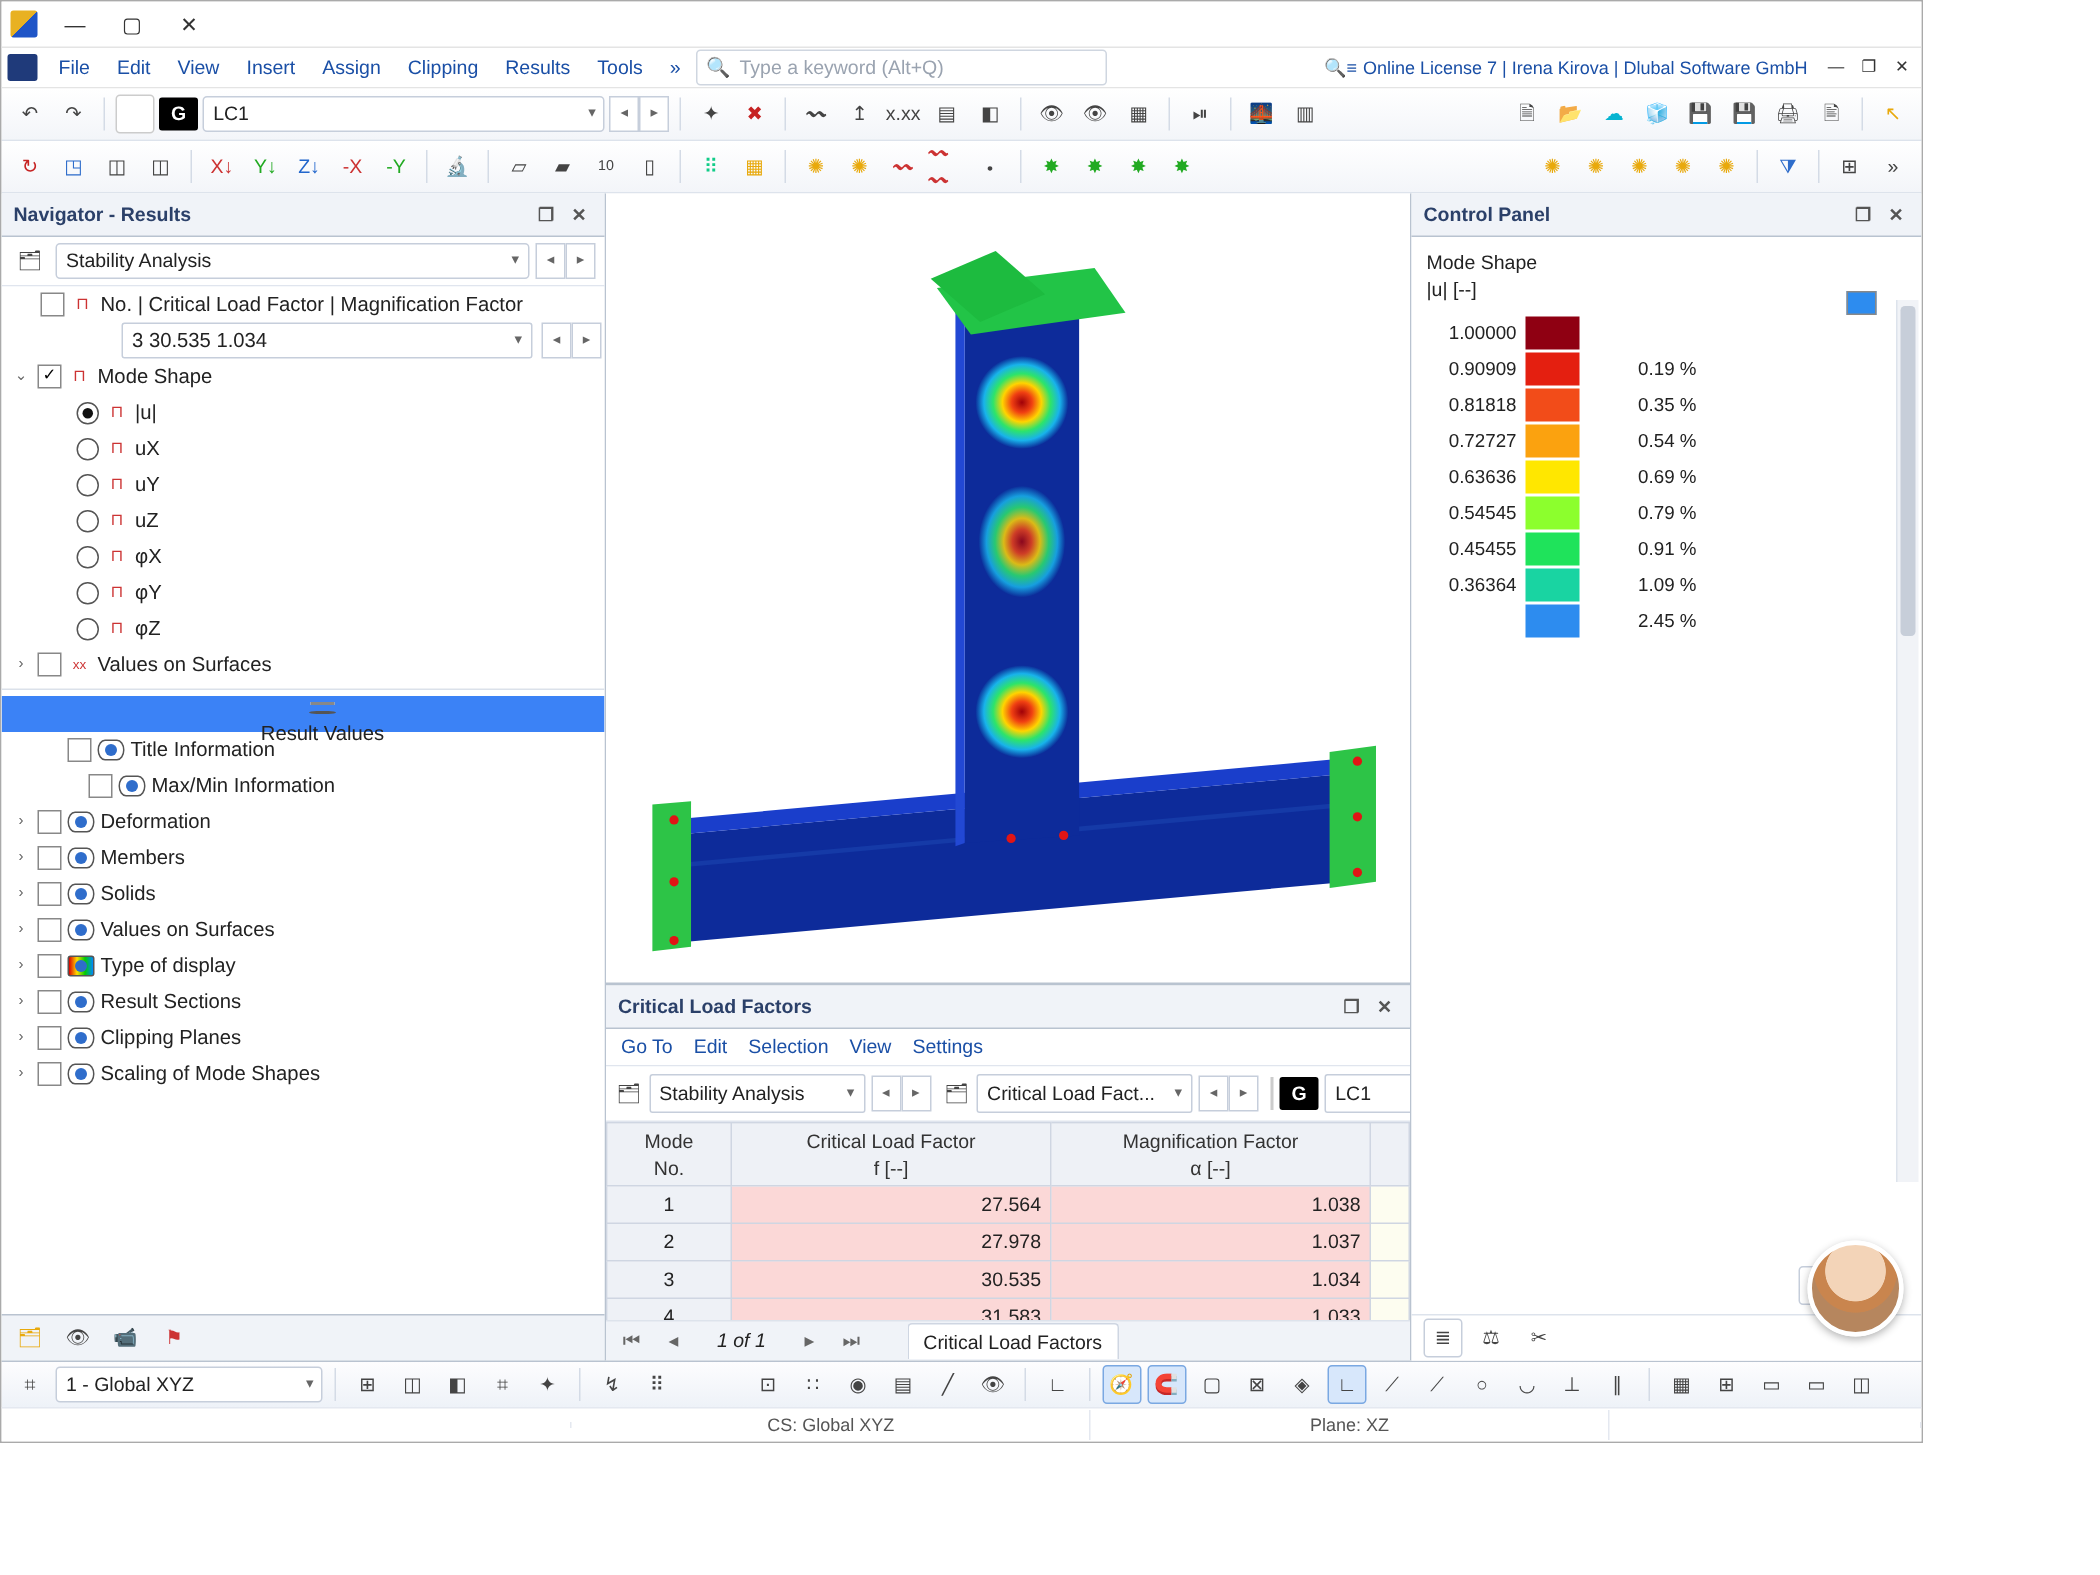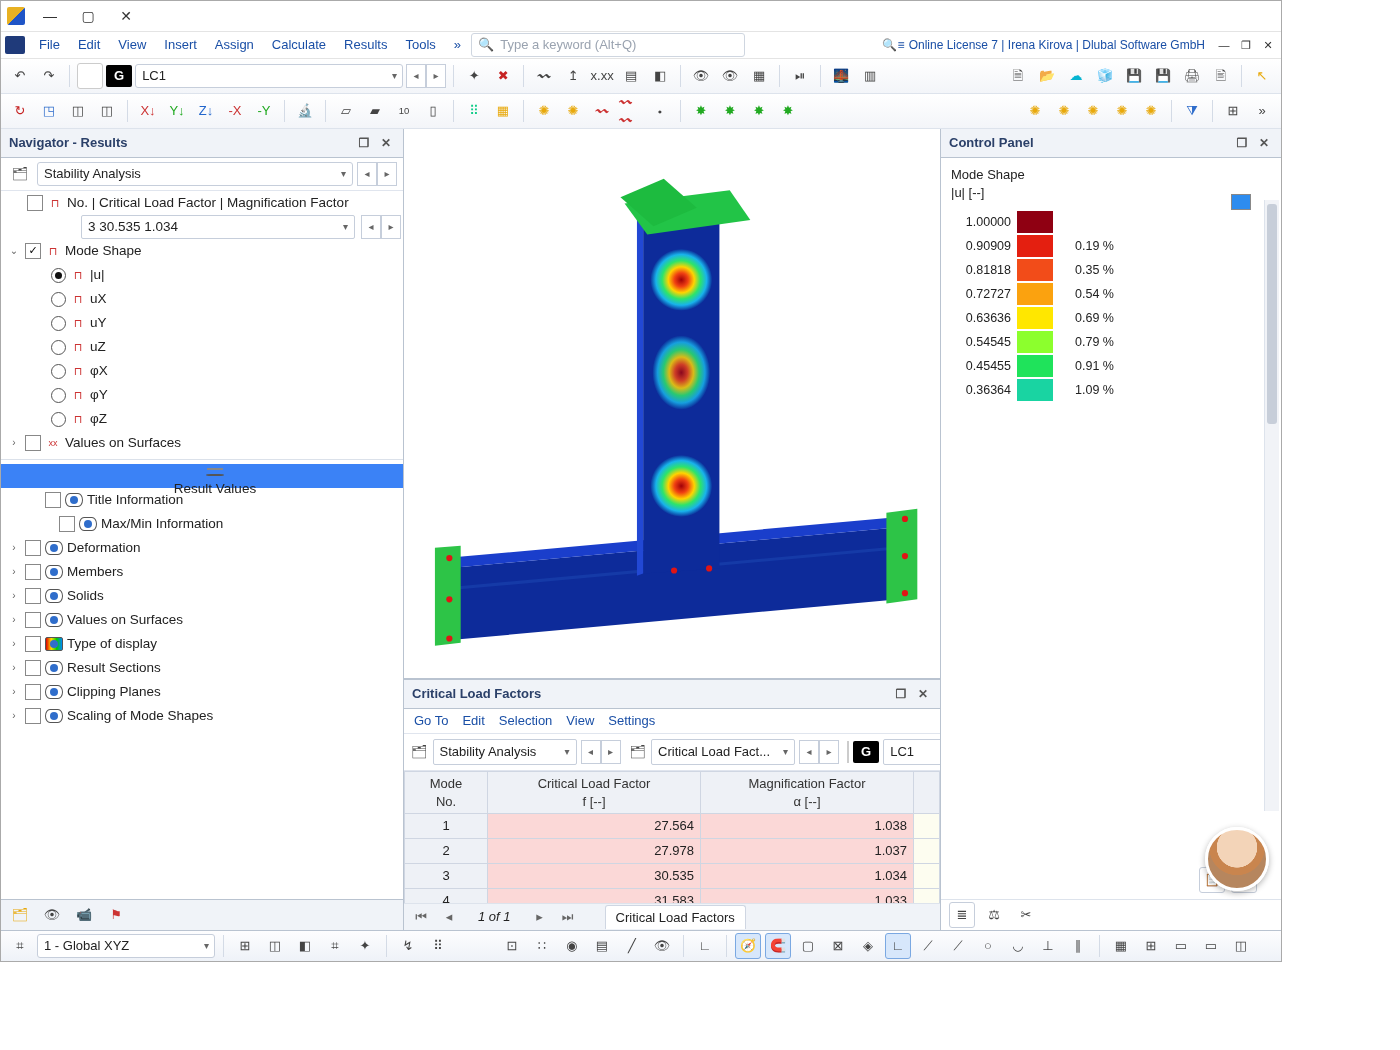--- a/index.html
+++ b/index.html
@@ -93,21 +93,21 @@
   .b-status{height:26px;display:flex;align-items:center;gap:10px;padding:0 8px;background:#f0f3f8;border-top:1px solid #dde3ec;}
   .b-status .navbtn{width:18px;color:#666;display:flex;justify-content:center;}
   .b-tab{padding:3px 10px;background:#fff;border:1px solid #cfd6e2;border-bottom:none;border-radius:3px 3px 0 0;}
   
   
   .rightpanel{width:340px;display:flex;flex-direction:column;border-left:1px solid var(--border);background:var(--panel-bg);position:relative;}
   .cp-body{flex:1;padding:8px 10px;background:#fff;overflow:hidden;position:relative;}
   .legend-row{display:flex;align-items:center;margin-bottom:2px;font-size:12.5px;}
   .legend-val{width:60px;text-align:right;margin-right:6px;}
   .legend-swatch{width:36px;height:22px;}
-  .legend-pct{margin-left:22px;width:56px;}
+  .legend-pct{margin-left:22px;width:56px;text-align:right;}
   .legend-scroll{position:absolute;right:2px;top:42px;bottom:50px;width:14px;background:#f1f3f7;border-left:1px solid #dde3ec;}
   .legend-scroll .thumb{position:absolute;left:2px;right:2px;top:4px;height:220px;background:#c7ced9;border-radius:3px;}
   .cp-toolbar{height:30px;display:flex;align-items:center;gap:6px;padding:0 8px;border-top:1px solid #dde3ec;background:#fff;}
   .cp-footer-btns{display:flex;gap:6px;justify-content:flex-end;padding:6px 24px 6px 10px;background:#fff;}
   
   
   .statusbar{height:30px;background:linear-gradient(#fdfdfe,#eef2f8);border-top:1px solid var(--border);display:flex;align-items:center;padding:0 6px;gap:4px;}
   .statusbar-bot{height:22px;background:#fff;border-top:1px solid #e4e8f0;display:flex;align-items:center;font-size:12px;color:#555;}
   .statusbar-bot .cell{flex:1;text-align:center;border-right:1px solid #e4e8f0;padding:2px 0;}
   
@@ -126,21 +126,21 @@
     <div class="winbtn">✕</div>
   </div>
 
   <div class="menubar">
     <span class="logo2"></span>
     <span class="menuitem">File</span>
     <span class="menuitem">Edit</span>
     <span class="menuitem">View</span>
     <span class="menuitem">Insert</span>
     <span class="menuitem">Assign</span>
-    <span class="menuitem">Calculate</span>
+    <span class="menuitem">Clipping</span>
     <span class="menuitem">Results</span>
     <span class="menuitem">Tools</span>
     <span class="menuitem">»</span>
     <div class="search-box">
       <span>🔍</span>
       <span style="color:#9aa3b0;">Type a keyword (Alt+Q)</span>
     </div>
     <span class="menuspacer"></span>
     <div class="license-box">
       <span>🔍≡</span>
@@ -607,20 +607,25 @@
             <div class="legend-row">
               <span class="legend-val">0.45455</span>
   <span class="legend-swatch" style="background:#1fe35b"></span>
   <span class="legend-pct">0.91 %</span>
             </div>
             <div class="legend-row">
               <span class="legend-val">0.36364</span>
   <span class="legend-swatch" style="background:#19d4a2"></span>
   <span class="legend-pct">1.09 %</span>
             </div>
+            <div class="legend-row">
+              <span class="legend-val"></span>
+  <span class="legend-swatch" style="background:#2d8cef"></span>
+  <span class="legend-pct">2.45 %</span>
+            </div>
           </div>
         <div class="legend-scroll">
             <div class="thumb"></div>
           </div>
       </div>
       <div class="cp-footer-btns">
         <span class="tb-btn" style="border:1px solid #c6cedb;">📋</span>
         <span class="tb-btn" style="border:1px solid #c6cedb;">🌡</span>
       </div>
       <div class="cp-toolbar">
@@ -667,15 +672,21 @@
     <span class="tb-btn">◡</span>
     <span class="tb-btn">⊥</span>
     <span class="tb-btn">∥</span>
     <span class="tb-sep"></span>
     <span class="tb-btn">▦</span>
     <span class="tb-btn">⊞</span>
     <span class="tb-btn">▭</span>
     <span class="tb-btn">▭</span>
     <span class="tb-btn">◫</span>
   </div>
+  <div class="statusbar-bot">
+    <div class="cell" style="flex:1.1"></div>
+    <div class="cell">CS: Global XYZ</div>
+    <div class="cell">Plane: XZ</div>
+    <div class="cell" style="flex:0.6"></div>
+  </div>
 
   <div class="avatar"></div>
 </div>
 
 </body></html>

